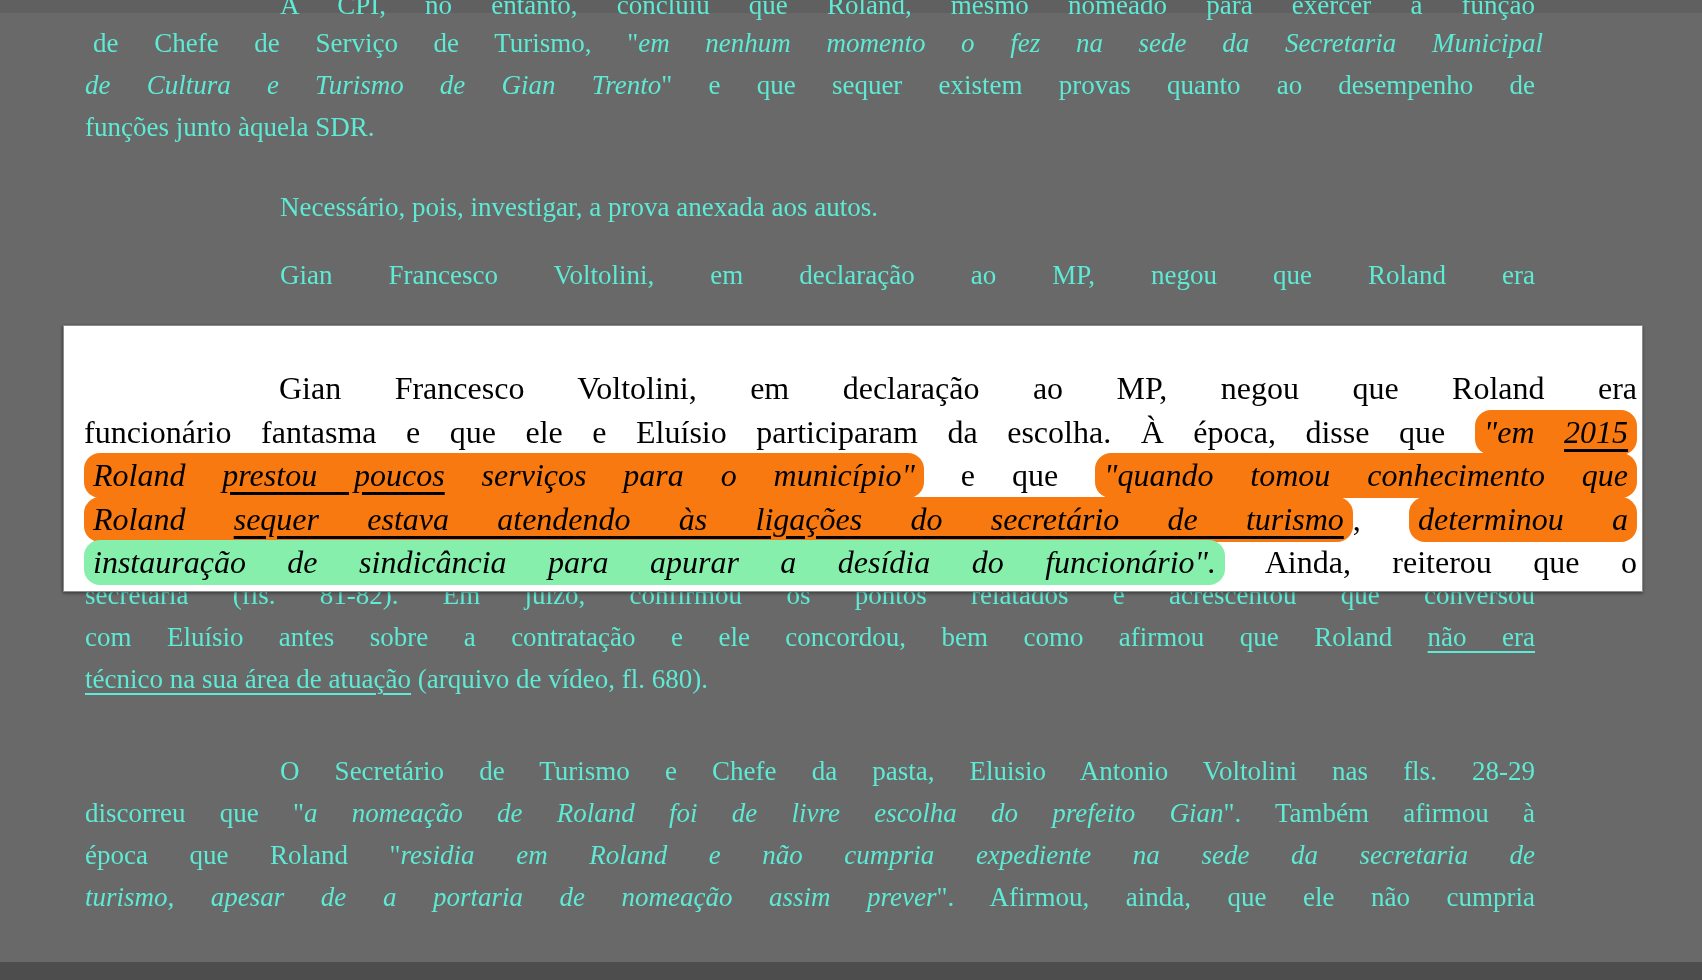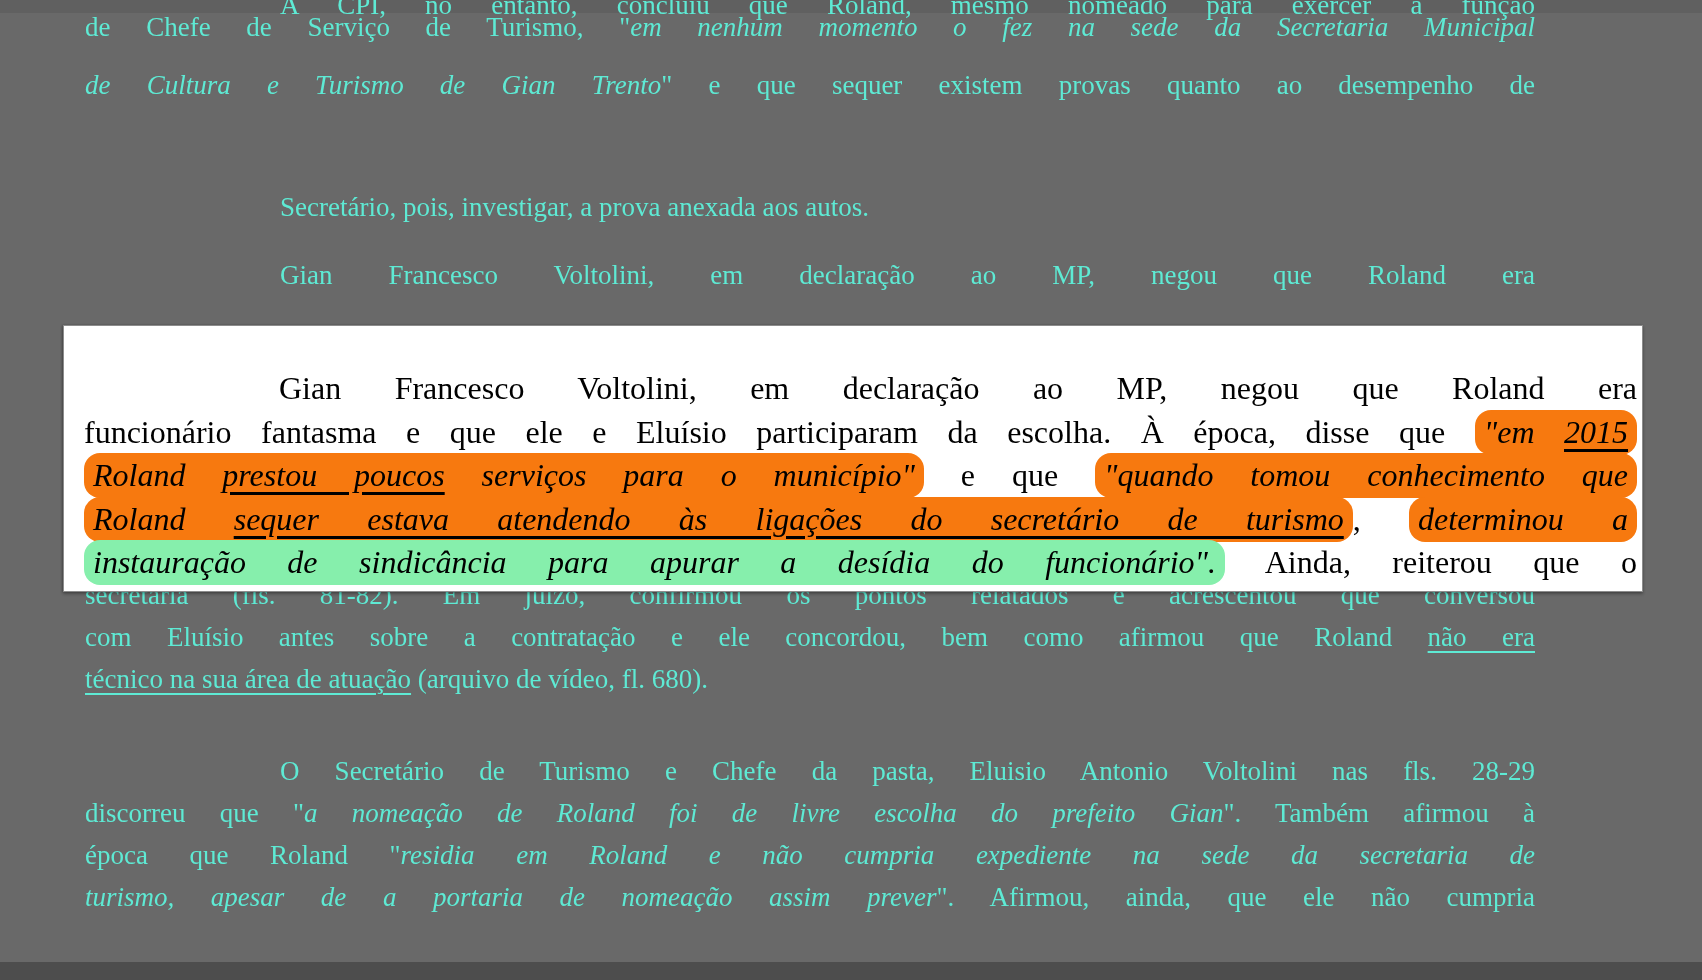--- a/index.html
+++ b/index.html
@@ -51,23 +51,24 @@
 </style>
 </head>
 <body>
 
 <div class="page"></div>
 <div class="top-shade"></div>
 <div class="page-bottom-edge"></div>
 
 <div class="doc">
     <div class="line just indent" style="top: -16px;"><span class="">A CPI, no entanto, concluiu que Roland, mesmo nomeado para exercer a função</span></div>
-    <div class="line just" style="top: 6px;"><span class="">de Chefe de Serviço de Turismo, "</span><span class="it">em nenhum momento o fez na sede da Secretaria Municipal</span></div>
+    <div class="line just" style="top: 22px; margin-left: 8px;"><span class="">de Chefe de Serviço de Turismo, "</span><span class="it">em nenhum momento o fez na sede da Secretaria Municipal</span></div>
     <div class="line just" style="top: 64px;"><span class="it">de Cultura e Turismo de Gian Trento</span><span class="">" e que sequer existem provas quanto ao desempenho de</span></div>
-    <div class="line left indent" style="top: 186px;"><span class="">Secretário, pois, investigar, a prova anexada aos autos.</span></div>
+    <div class="line left" style="top: 106px;"><span class="">funções junto àquela SDR.</span></div>
+    <div class="line left indent" style="top: 186px;"><span class="">Necessário, pois, investigar, a prova anexada aos autos.</span></div>
     <div class="line just indent" style="top: 254px;"><span class="">Gian Francesco Voltolini, em declaração ao MP, negou que Roland era</span></div>
     <div class="line just" style="top: 574px;"><span class="">secretaria (fls. 81-82). Em juízo, confirmou os pontos relatados e acrescentou que conversou</span></div>
     <div class="line just" style="top: 616px;"><span class="">com Eluísio antes sobre a contratação e ele concordou, bem como afirmou que Roland </span><span class="ul">não era</span></div>
     <div class="line left" style="top: 658px;"><span class="ul">técnico na sua área de atuação</span><span class=""> (arquivo de vídeo, fl. 680).</span></div>
     <div class="line just indent" style="top: 750px;"><span class="">O Secretário de Turismo e Chefe da pasta, Eluisio Antonio Voltolini nas fls. 28-29</span></div>
     <div class="line just" style="top: 792px;"><span class="">discorreu que "</span><span class="it">a nomeação de Roland foi de livre escolha do prefeito Gian</span><span class="">". Também afirmou à</span></div>
     <div class="line just" style="top: 834px;"><span class="">época que Roland "</span><span class="it">residia em Roland e não cumpria expediente na sede da secretaria de</span></div>
     <div class="line just" style="top: 876px;"><span class="it">turismo, apesar de a portaria de nomeação assim prever</span><span class="">". Afirmou, ainda, que ele não cumpria</span></div>
   </div>
 

